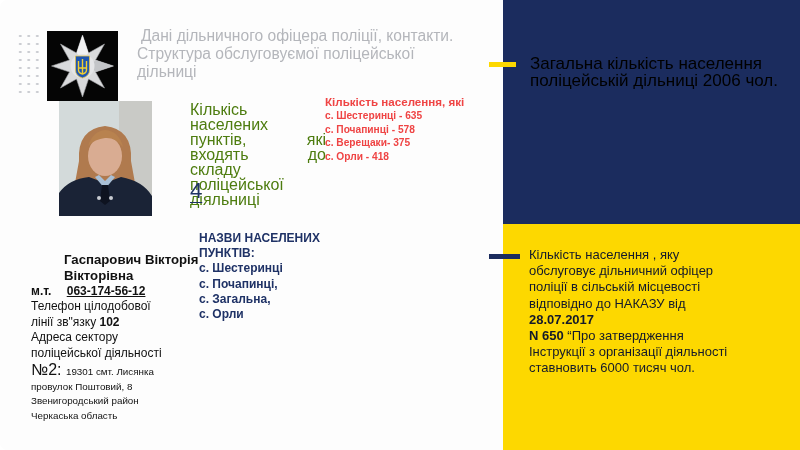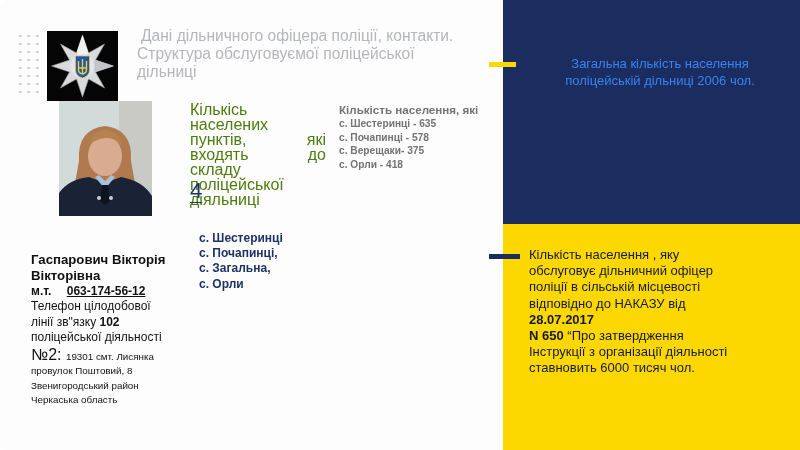--- a/index.html
+++ b/index.html
@@ -26,47 +26,47 @@
     .photo { position: absolute; left: 59px; top: 101px; width: 93px; height: 115px; overflow: hidden;
       background: linear-gradient(160deg, #cdd6d6 0%, #dfe5e3 40%, #d7d9d6 100%); }
     .photo svg { width: 100%; height: 100%; display: block; }
 
     
     .count-block { position: absolute; left: 190px; top: 102px; width: 136px; font-size: 16px; line-height: 15px; color: #4d7c0f; text-align: justify; }
     .count-block .label { display: block; text-align-last: left; }
     .count-value { position: absolute; left: 190px; top: 178px; font-size: 22px; color: #1f3266; text-decoration: underline; text-underline-offset: 4px; text-decoration-thickness: 1px; }
 
     
-    .pop-block { position: absolute; left: 339px; top: 95px; width: 150px; color: #737373; margin-top: 8px; }
+    .pop-block { position: absolute; left: 325px; top: 95px; width: 150px; color: #ef4444; }
     .pop-block .head { font-size: 11.6px; font-weight: bold; line-height: 14px; }
     .pop-block .sub { font-size: 9.8px; font-weight: bold; line-height: 12.5px; }
     .pop-block .row { font-size: 10.2px; font-weight: bold; line-height: 13.5px; }
 
     
     .names-block { position: absolute; left: 199px; top: 231px; width: 140px; color: #1f3266; font-size: 12px; line-height: 15.2px; font-weight: bold; }
     .names-block .row { font-weight: bold; }
 
     
     .officer { position: absolute; left: 31px; top: 252px; width: 170px; color: #111; }
-    .officer .name { font-size: 13.2px; font-weight: bold; line-height: 16px; }
+    .officer .name { font-size: 13.2px; font-weight: bold; line-height: 16px; margin-left: 33px; }
     .officer .phone { font-size: 12px; font-weight: bold; line-height: 15px; }
     .officer .phone a { color: #111; text-decoration: underline; padding-left: 12px; }
     .officer .txt { font-size: 12px; line-height: 15.5px; }
     .officer .txt b { font-weight: bold; }
     .officer .addr-num { font-size: 16px; line-height: 17px; }
     .officer .small { font-size: 9.8px; line-height: 14.6px; }
 
     
     .blue-panel { position: absolute; left: 503px; top: 0; width: 297px; height: 224px; background: #1b2c5e; }
     .yellow-panel { position: absolute; left: 503px; top: 224px; width: 297px; height: 226px; background: #fdd800; }
 
     .accent-yellow { position: absolute; left: 489px; top: 62px; width: 27px; height: 5px; background: #fdd800; }
     .accent-blue { position: absolute; left: 489px; top: 254px; width: 31px; height: 5px; background: #1b2c5e; }
 
-    .blue-text { position: absolute; left: 530px; top: 55px; width: 260px; font-size: 13px; line-height: 17px; color: #3b82f6; text-align: center; }
+    .blue-text { position: absolute; left: 530px; top: 55px; width: 260px; font-size: 17px; line-height: 17px; color: #000000; }
     .yellow-text { position: absolute; left: 529px; top: 247px; width: 262px; font-size: 13px; line-height: 16.2px; color: #141a2a; }
     .yellow-text b { font-weight: bold; }
     .yellow-text span { display: block; }
   </style>
 </head>
 <body>
 
 <div class="slide">
 
   <div class="dots"></div>
@@ -113,36 +113,38 @@
 
   <div class="pop-block">
     <div class="head">Кількість населення, які</div>
     <div class="row">с. Шестеринці - 635</div>
     <div class="row">с. Почапинці - 578</div>
     <div class="row">с. Верещаки- 375</div>
     <div class="row">с. Орли - 418</div>
   </div>
 
   <div class="names-block">
+    <div>НАЗВИ НАСЕЛЕНИХ ПУНКТІВ:</div>
     <div class="row">с. Шестеринці</div>
     <div class="row">с. Почапинці,</div>
     <div class="row">с. Загальна,</div>
     <div class="row">с. Орли</div>
   </div>
 
   <div class="officer">
     <div class="name">Гаспарович Вікторія</div>
     <div class="name">Вікторівна</div>
     <div class="phone">
       <span>м.т. </span><a>063-174-56-12</a>
     </div>
     <div class="txt">Телефон цілодобової</div>
     <div class="txt">
       <span>лінії зв"язку </span><b>102</b>
     </div>
+    <div class="txt">Адреса сектору</div>
     <div class="txt">поліцейської діяльності</div>
     <div>
       <span class="addr-num">№2: </span><span class="small">19301 смт. Лисянка</span>
     </div>
     <div class="small">провулок Поштовий, 8</div>
     <div class="small">Звенигородський  район</div>
     <div class="small">Черкаська область</div>
   </div>
 
   <div class="blue-panel"></div>

